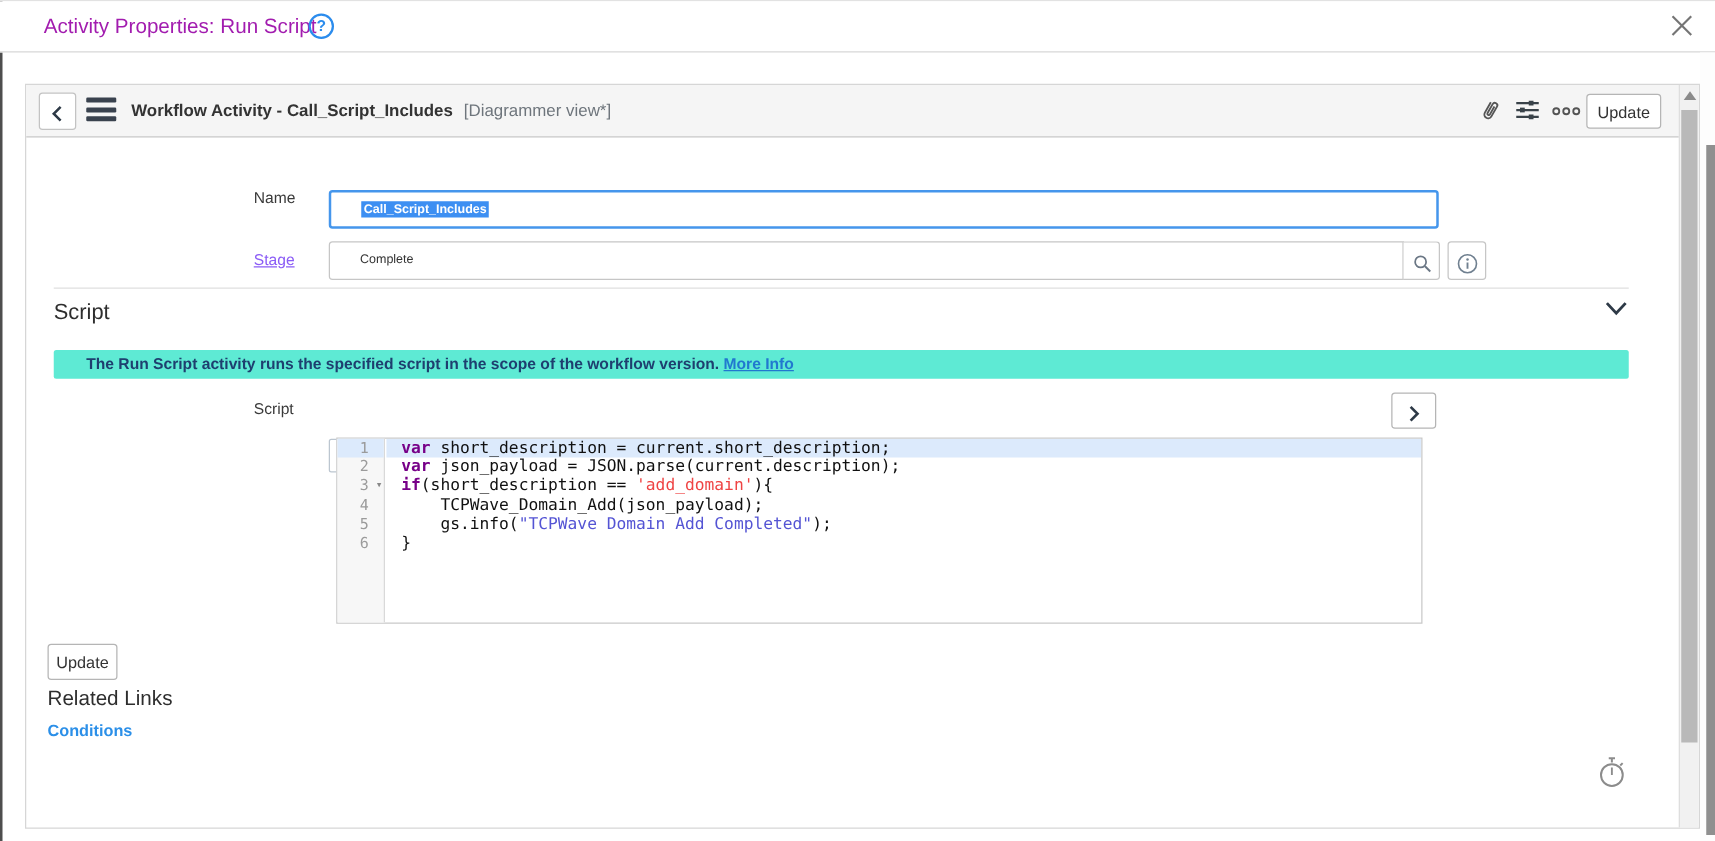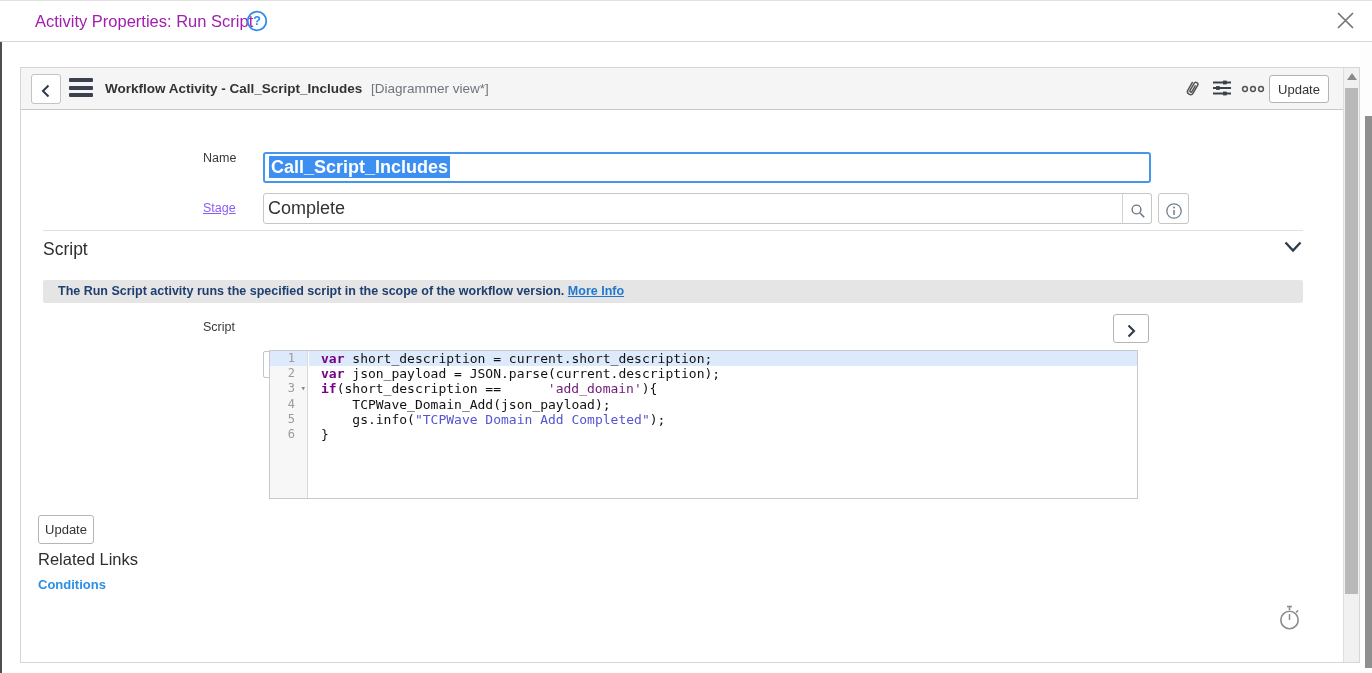--- a/index.html
+++ b/index.html
@@ -35,51 +35,51 @@
   .sb-arrow { position:absolute; top:5px; left:3px; width:0; height:0; border-left:5px solid transparent; border-right:5px solid transparent; border-bottom:7px solid #8a8a8a; }
   .sb-thumb { position:absolute; top:20px; left:1px; width:13px; height:506px; background:#b9b9b9; }
 
   
   .page-scrollbar { position:absolute; left:1360px; top:41px; width:12px; height:632px; background:#fdfdfd; }
   .page-thumb { position:absolute; right:0; top:74px; width:7px; height:552px; background:#8f8f8f; }
 
   
   .fld-label { position:absolute; font-size:12.5px; color:#3a3a3a; }
   .link-label { color:#8b5cf6; text-decoration:underline; cursor:pointer; }
-  .text-input { position:absolute; background:#fff; border:1px solid #c6c6c6; border-radius:3px; font-size:18px; color:#333; line-height:28px; padding:0 4px; white-space:nowrap; overflow:hidden; }
+  .text-input { position:absolute; background:#fff; border:1px solid #c6c6c6; border-radius:3px; font-size:10px; color:#333; line-height:28px; padding:0 24px; white-space:nowrap; overflow:hidden; }
   .name-input { border:2px solid #4596ec; line-height:27px; }
   .sel-text { background:#3d8ff2; color:#fff; font-weight:700; padding:1px 2px; }
   .ref-btn { position:absolute; background:#fff; border:1px solid #c6c6c6; cursor:pointer; }
   .stage-search { border-radius:0 3px 3px 0; border-left:1px solid #d2d2d2; }
   .info-btn { border-radius:3px; }
   .ref-btn svg { display:block; margin:5px auto 0; }
 
   .divider { position:absolute; height:1px; background:#e0e0e0; }
   .section-heading { position:absolute; font-size:17.5px; color:#2e2e2e; }
   .section-chevron { position:absolute; cursor:pointer; }
 
-  .info-banner { position:absolute; background:#e5e5e5; border-radius:2px; font-size:12.5px; font-weight:700; color:#1e3f6f; line-height:23px; padding-left:15px; white-space:nowrap; }
+  .info-banner { position:absolute; background:#5eead4; border-radius:2px; font-size:12.5px; font-weight:700; color:#1e3f6f; line-height:23px; padding-left:26px; white-space:nowrap; }
   .info-banner a { color:#2178cf; text-decoration:underline; cursor:pointer; }
 
   
   .tb-btn { position:absolute; top:0; width:28px; height:27px; background:#fff; border:1px solid #bcc6d0; border-radius:2px; padding:0; cursor:pointer;margin-top:37px; }
   .tb-btn svg { display:block; margin:2px auto 0; }
   .expand-btn { position:absolute; width:36px; height:29px; background:#fff; border:1px solid #b5b5b5; border-radius:3px; cursor:pointer; }
   .expand-btn svg { display:block; margin:4px auto 0; }
 
   
   .editor { position:absolute; background:#fff; border:1px solid #c9c9c9; font-family:"DejaVu Sans Mono","Liberation Mono",monospace; font-size:13px; }
   .gutter { position:absolute; left:0; top:0; bottom:0; width:38px; background:#f7f7f7; border-right:1px solid #d9d9d9; }
   .gut-line { position:relative; height:15.2px; line-height:15.2px; text-align:right; padding-right:12px; color:#9b9b9b; font-size:12px; }
   .gut-line .fold { position:absolute; right:1px; top:0; color:#888; font-size:9px; }
   .code-area { position:absolute; left:39px; top:0; right:0; bottom:0; overflow:hidden; }
   .code-line { height:15.2px; line-height:15.2px; padding-left:12px; white-space:pre; color:#111; }
   .active-ln { background:#dceafc; }
   .tok-k { color:#770088; font-weight:700; }
-  .tok-s1 { color:#701a75;margin-left:39px; }
+  .tok-s1 { color:#ef4444; }
   .tok-s2 { color:#5454d4; }
 
   
   .footer-update { position:absolute; width:56px; height:29px; background:#fff; border:1px solid #b5b5b5; border-radius:3px; font-size:13px; color:#333; font-family:"Liberation Sans",sans-serif; cursor:pointer; }
   .related-heading { position:absolute; font-size:16.5px; color:#2e2e2e; }
   .related-link { position:absolute; font-size:13px; font-weight:700; color:#2b8fe8; cursor:pointer; }
   .stopwatch { position:absolute; cursor:pointer; }
 </style>
 </head>
 <body>

